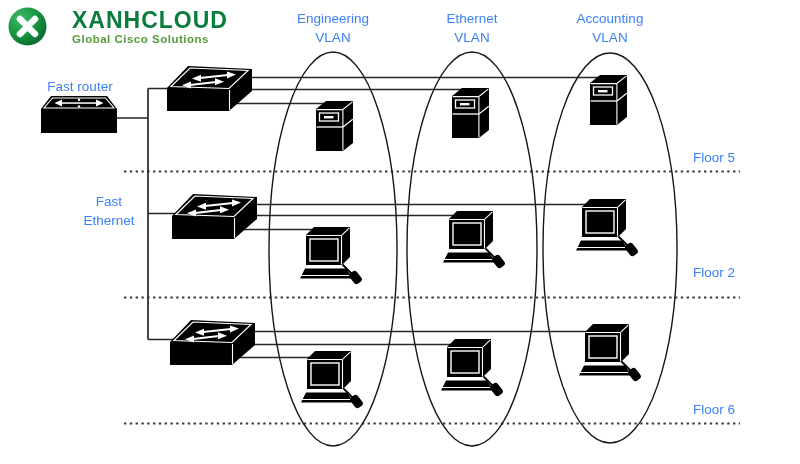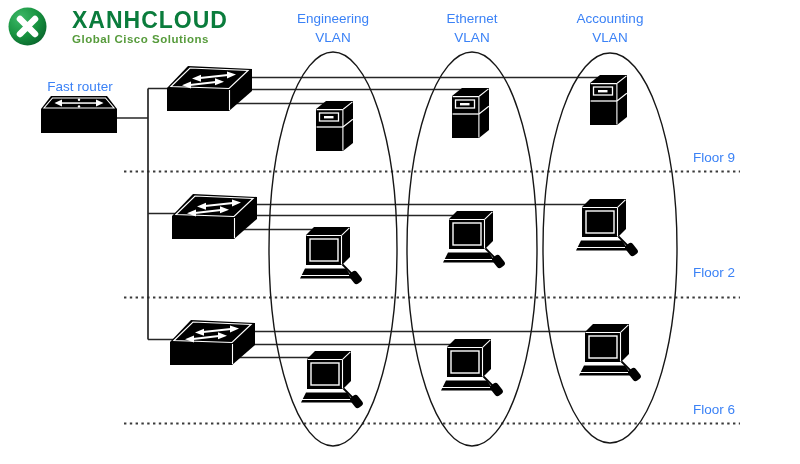--- a/index.html
+++ b/index.html
@@ -142,17 +142,19 @@
   </div>
 
   <div class="lbl" style="left:263px;top:9px;width:140px;">Engineering
 VLAN</div>
   <div class="lbl" style="left:402px;top:9px;width:140px;">Ethernet
 VLAN</div>
   <div class="lbl" style="left:540px;top:9px;width:140px;">Accounting
 VLAN</div>
 
   <div class="lbl" style="left:20px;top:77px;width:120px;">Fast router</div>
+  <div class="lbl" style="left:59px;top:192px;width:100px;">Fast
+Ethernet</div>
 
-  <div class="lbl floor-lbl" style="left:655px;top:148px;width:80px;">Floor 9</div>
+  <div class="lbl floor-lbl" style="left:655px;top:148px;width:80px;">Floor 5</div>
   <div class="lbl floor-lbl" style="left:655px;top:263px;width:80px;">Floor 2</div>
   <div class="lbl floor-lbl" style="left:655px;top:400px;width:80px;">Floor 6</div>
 </div>
 
 </body></html>

